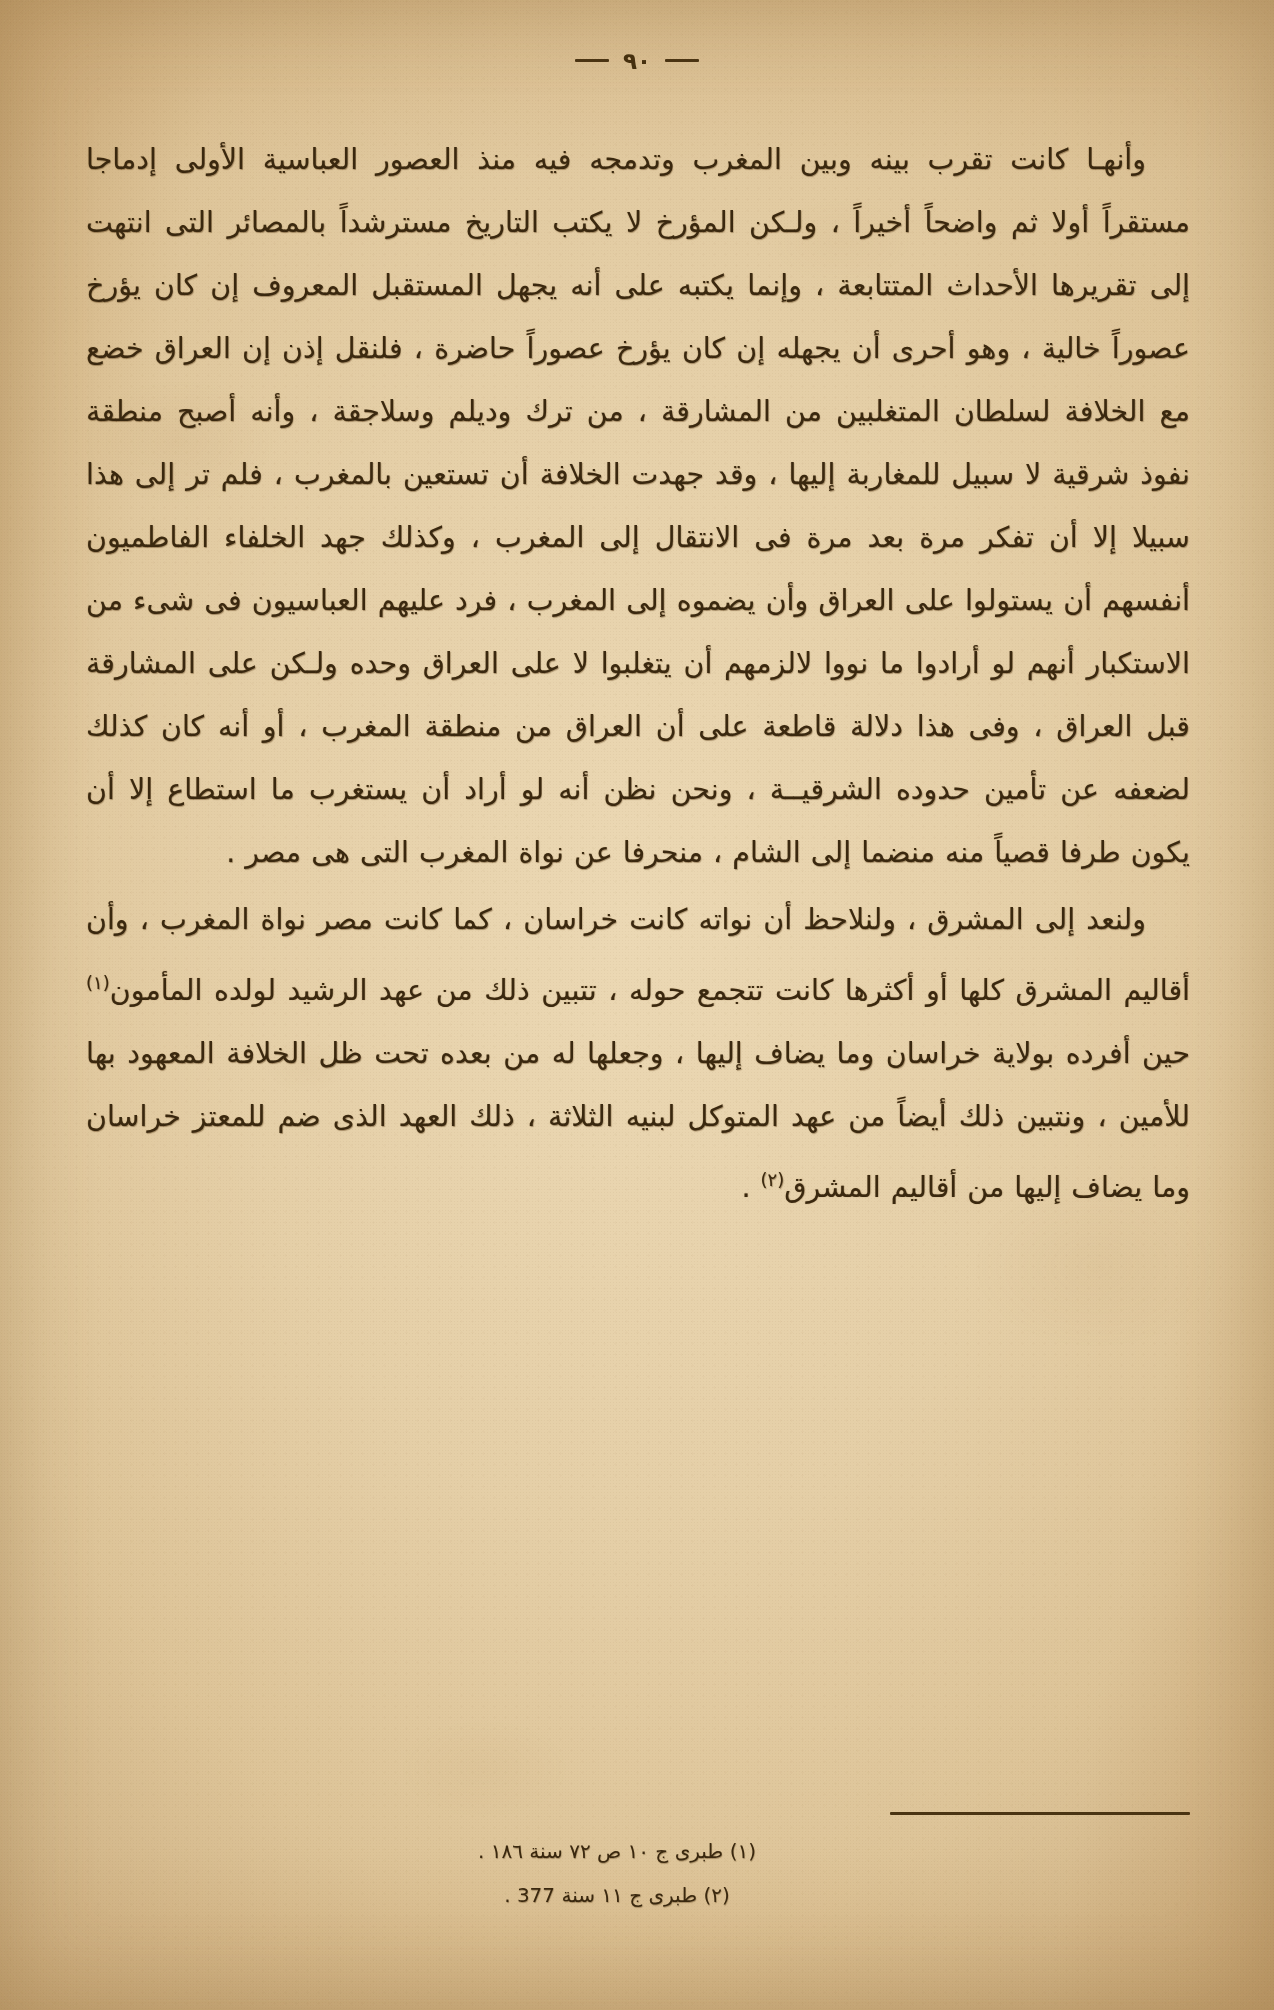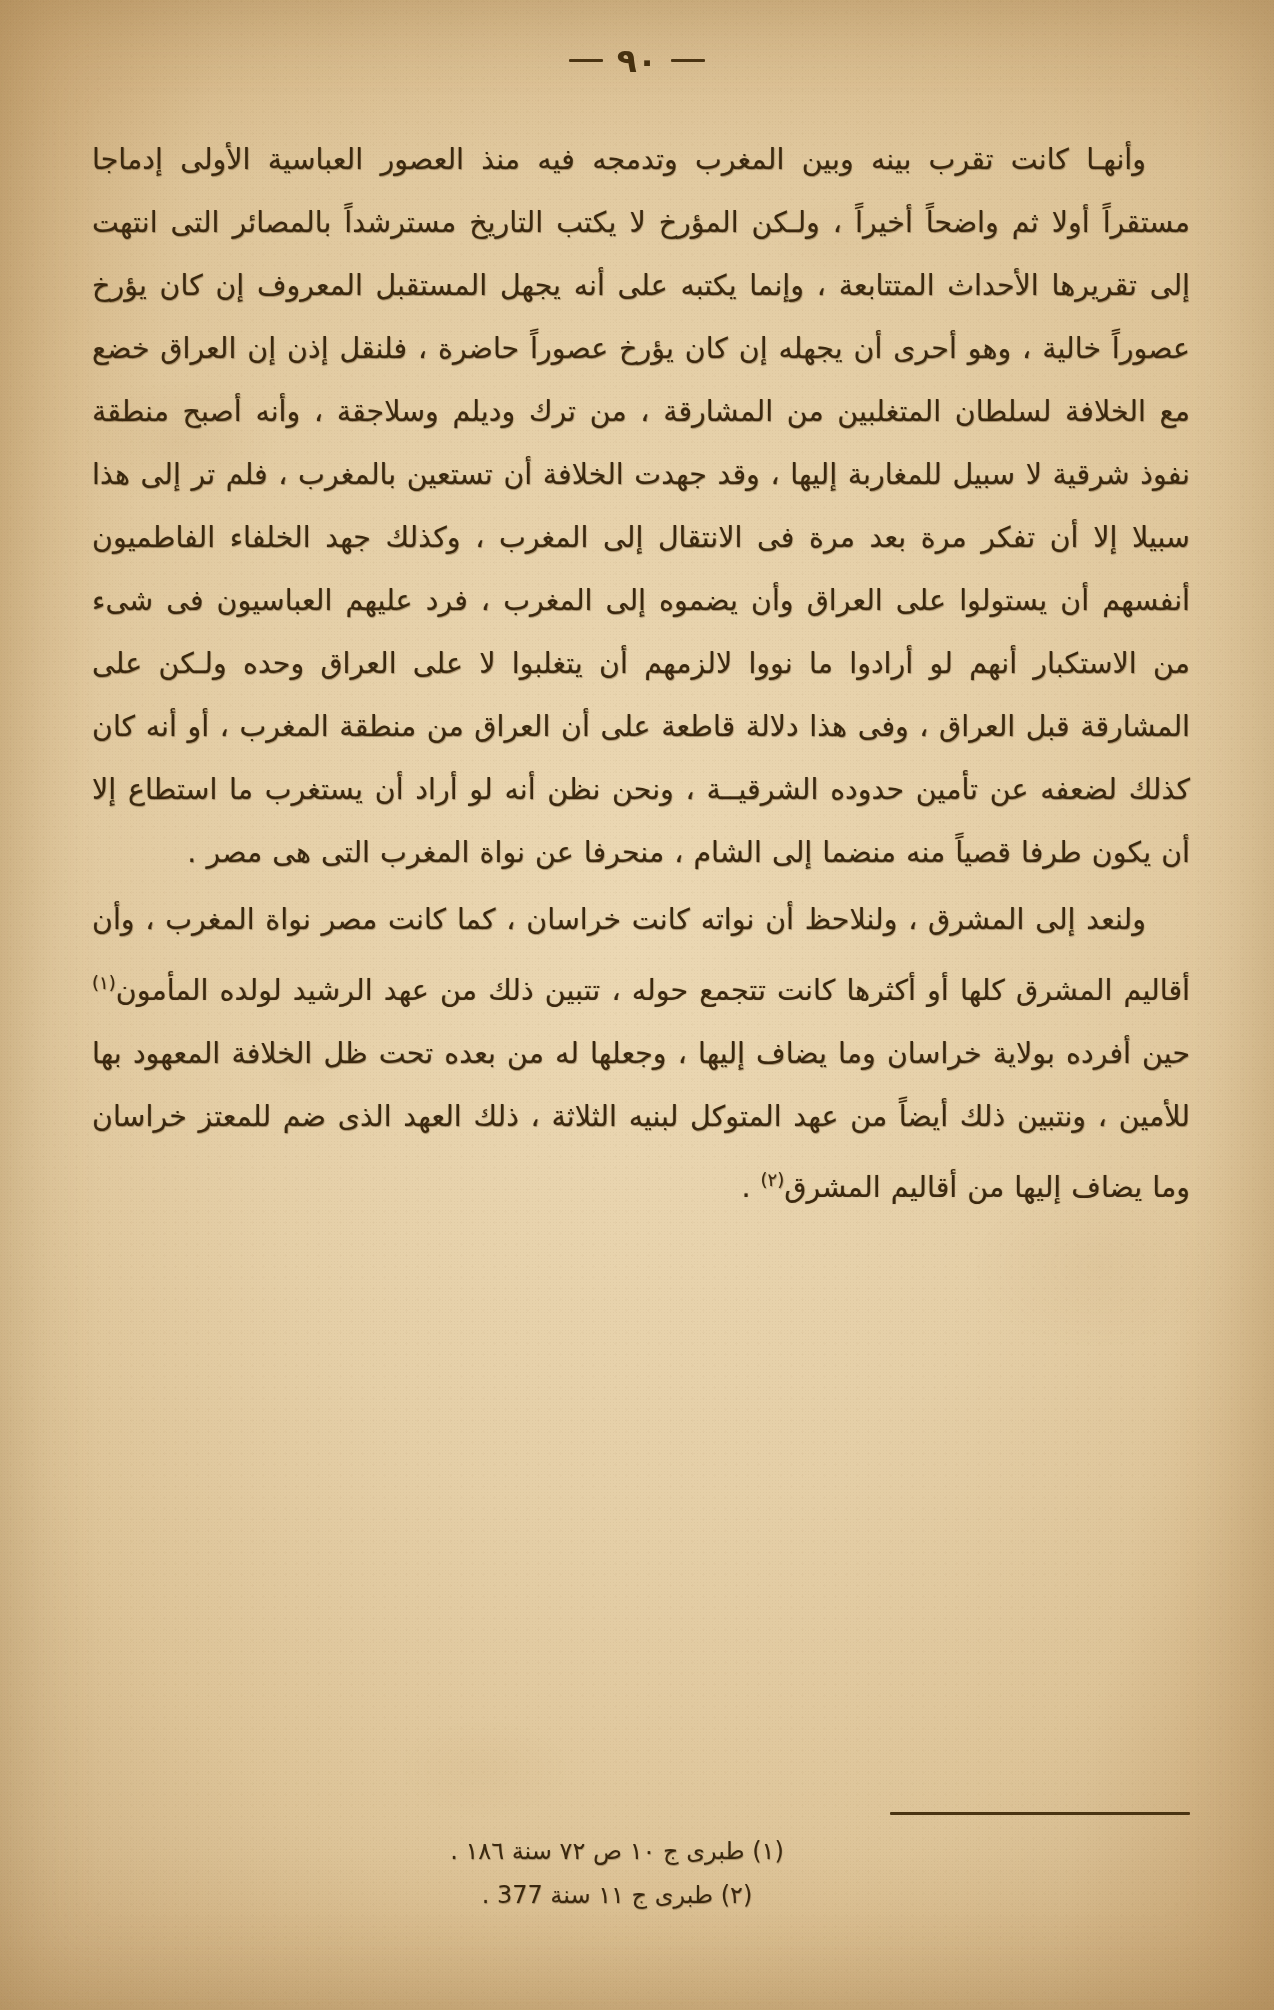--- a/index.html
+++ b/index.html
@@ -81,37 +81,37 @@
     display: inline-block;
     width: 34px;
     height: 3px;
     background: #4a3413;
     vertical-align: middle;
     margin: 0 14px;
     border-radius: 1px;
   }
   .folio .num {
     font-family: "DejaVu Sans", "Liberation Sans", sans-serif;
-    font-size: 33px;
+    font-size: 23px;
     font-weight: 700;
     vertical-align: middle;
   }
 
   
   .textblock {
     position: absolute;
     top: 128px;
     right: 84px;
     left: 84px;
     text-align: justify;
     text-align-last: right;
   }
 
   .para {
-    margin: 0 0 4px 8px;
+    margin: 0 0 4px 2px;
     font-size: 28.5px;
     line-height: 63px;
     color: #3a280f;
     text-align: justify;
     text-align-last: right;
     word-spacing: 1px;
     text-shadow:
       0.6px 0.6px 0.9px rgba(90,62,26,0.45),
       -0.4px 0.3px 0.8px rgba(120,88,44,0.25);
   }
@@ -131,21 +131,21 @@
     top: 1812px;
   }
   .fn-rule {
     width: 300px;
     height: 3px;
     background: #4a3413;
     margin: 0 0 14px auto;
     border-radius: 1px;
   }
   .fn-line {
-    font-size: 24px;
+    font-size: 20px;
     line-height: 44px;
     color: #3a280f;
     text-align: center;
     padding-right: 40px;
     text-shadow: 0.5px 0.5px 0.8px rgba(90,62,26,0.4);
   }
 
   
   .softfocus {
     position: absolute;

